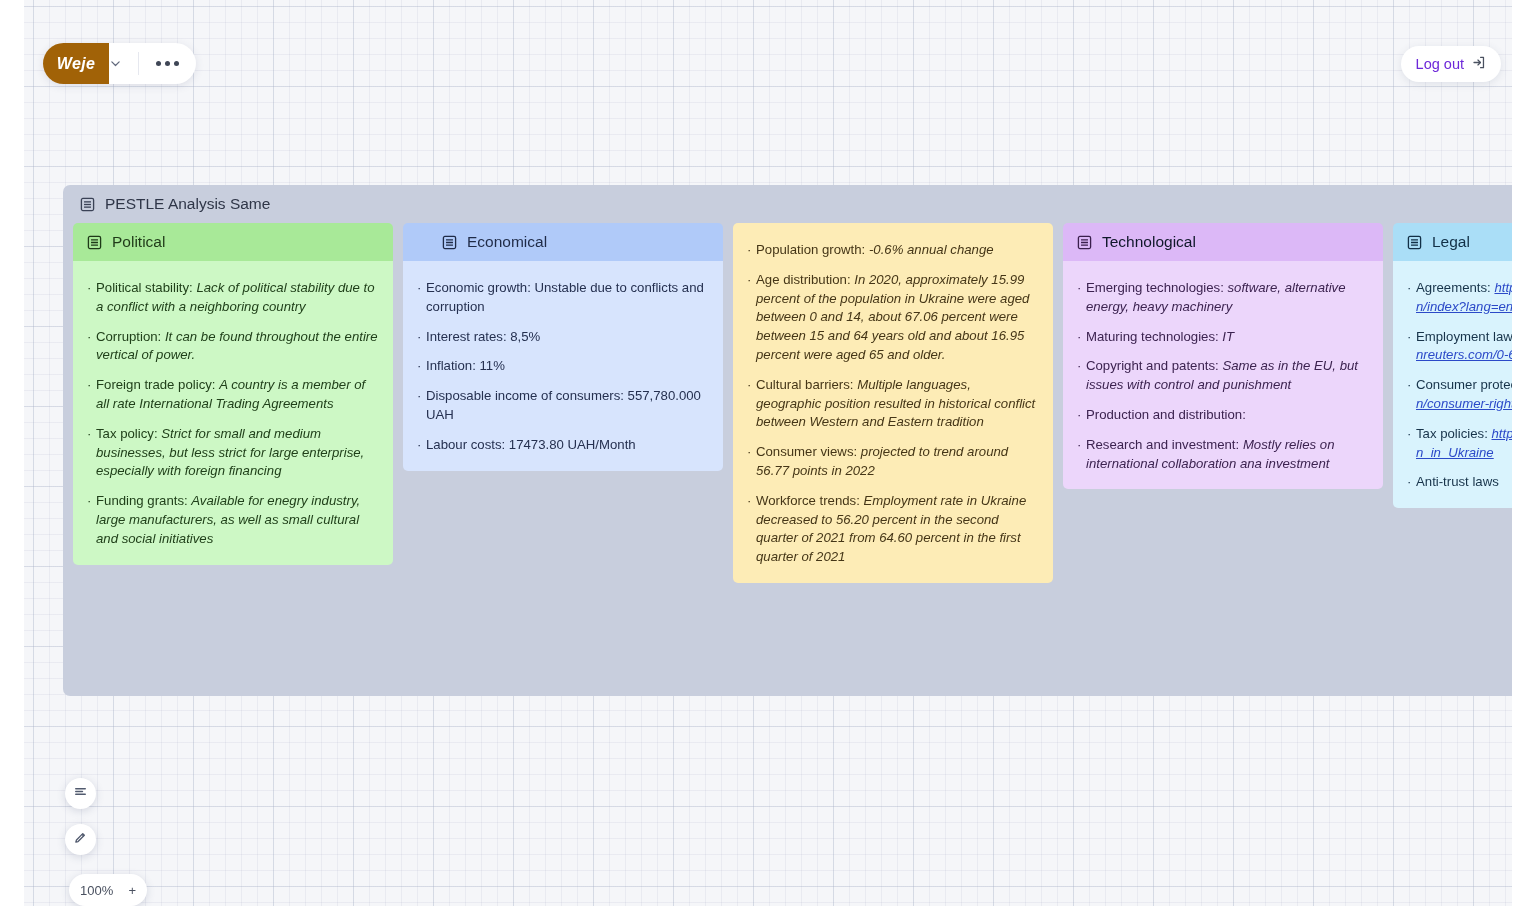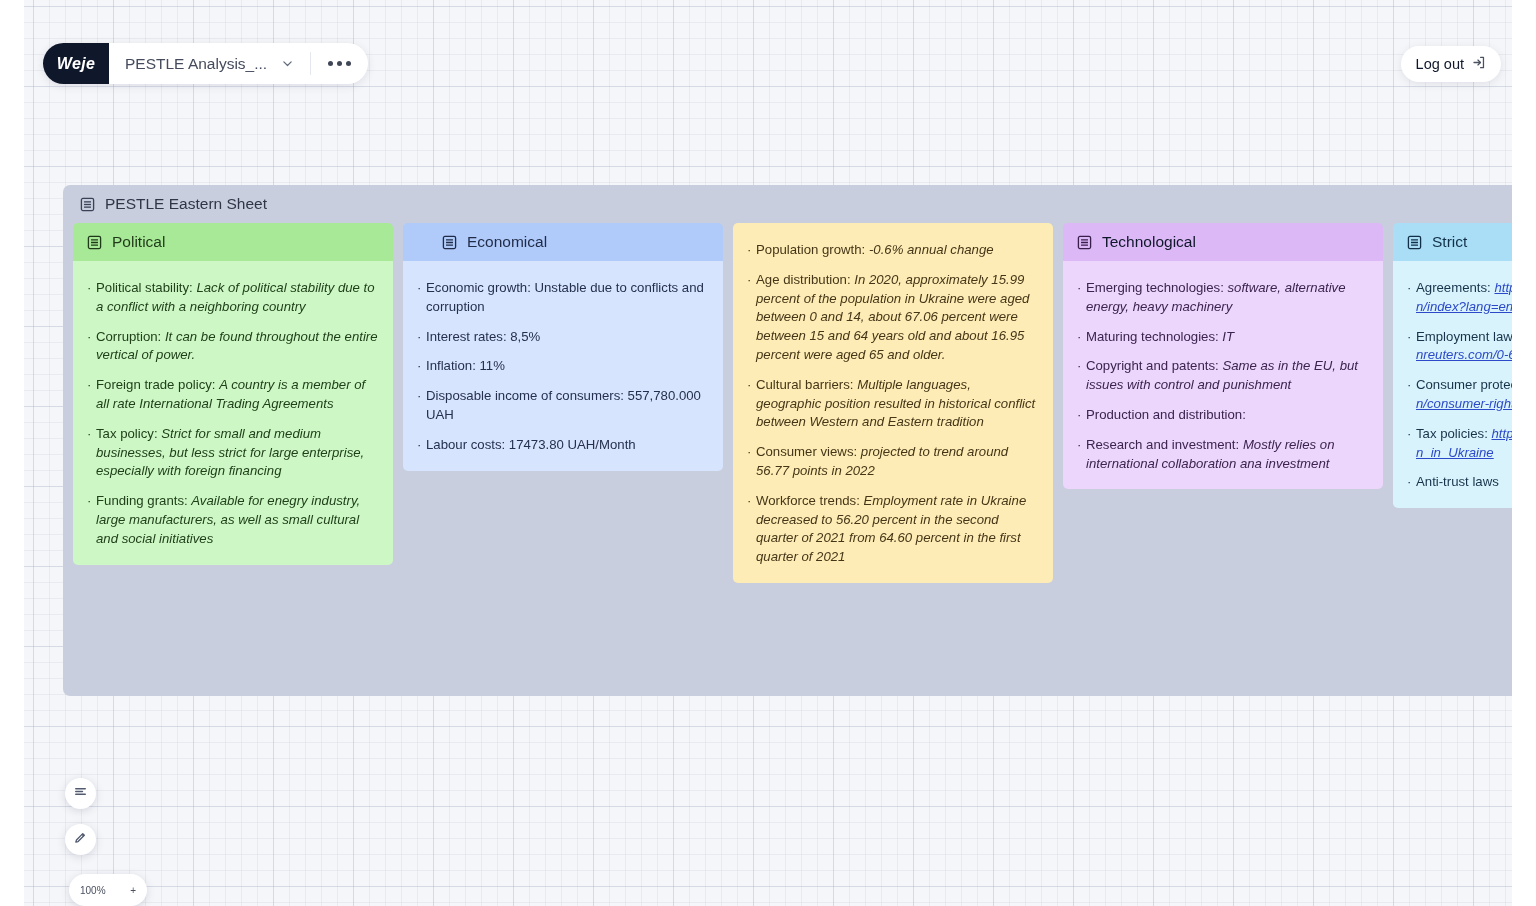--- a/index.html
+++ b/index.html
@@ -52,21 +52,21 @@
     display: flex;
     align-items: stretch;
     background: #ffffff;
     border-radius: 21px;
     box-shadow: 0 2px 9px rgba(60,70,110,.13);
     z-index: 30;
     overflow: hidden;
   }
   #logo {
     width: 66px;
-    background: #0f172a;
+    background: #a16207;
     color: #fff;
     font-weight: bold;
     font-style: italic;
     font-size: 16px;
     letter-spacing: .4px;
     display: flex;
     align-items: center;
     justify-content: center;
   }
   #doc-title {
@@ -93,21 +93,21 @@
   #logout {
     position: absolute;
     right: 35px; top: 46px;
     height: 36px;
     display: flex; align-items: center; gap: 7px;
     padding: 0 15px;
     background: #ffffff;
     border-radius: 18px;
     box-shadow: 0 2px 8px rgba(60,70,110,.12);
     font-size: 14.5px;
-    color: #0f172a;
+    color: #6d28d9;
     z-index: 30;
   }
 
   
   #panel {
     position: absolute;
     left: 39px; top: 185px;
     width: 1480px;
     height: 511px;
     background: #c8cedd;
@@ -190,41 +190,41 @@
 
   #zoom-pill {
     position: absolute;
     left: 45px; top: 874px;
     width: 78px; height: 32px;
     background: #fff;
     border-radius: 16px;
     box-shadow: 0 2px 8px rgba(60,70,110,.18);
     display: flex; align-items: center; justify-content: space-between;
     padding: 0 11px;
-    font-size: 10px;
+    font-size: 13px;
     color: #4a5160;
     z-index: 30;
   }
 </style>
 </head>
 <body>
 
 <div id="board">
 
   <div id="panel">
     <div id="panel-head">
       <span class="sheet-icon">
         <svg width="15" height="15" viewBox="0 0 16 16">
           <rect x="1.5" y="1.5" width="13" height="13" rx="1.6" fill="none" stroke="#3a4256" stroke-width="1.4"></rect>
           <line x1="4.3" y1="5.2" x2="11.7" y2="5.2" stroke="#3a4256" stroke-width="1.4"></line>
           <line x1="4.3" y1="8" x2="11.7" y2="8" stroke="#3a4256" stroke-width="1.4"></line>
           <line x1="4.3" y1="10.8" x2="11.7" y2="10.8" stroke="#3a4256" stroke-width="1.4"></line>
         </svg>
       </span>
-      <span>PESTLE Eastern Sheet</span>
+      <span>PESTLE Analysis Same</span>
     </div>
 
     <div id="cards">
         <div class="card c-green">
           <div class="card-head">
             <span class="sheet-icon">
               <svg width="15" height="15" viewBox="0 0 16 16">
                 <rect x="1.5" y="1.5" width="13" height="13" rx="1.6" fill="none" stroke="#1f3a18" stroke-width="1.4"></rect>
                 <line x1="4.3" y1="5.2" x2="11.7" y2="5.2" stroke="#1f3a18" stroke-width="1.4"></line>
                 <line x1="4.3" y1="8" x2="11.7" y2="8" stroke="#1f3a18" stroke-width="1.4"></line>
@@ -353,21 +353,21 @@
         <div class="card c-cyan">
           <div class="card-head">
             <span class="sheet-icon">
               <svg width="15" height="15" viewBox="0 0 16 16">
                 <rect x="1.5" y="1.5" width="13" height="13" rx="1.6" fill="none" stroke="#123047" stroke-width="1.4"></rect>
                 <line x1="4.3" y1="5.2" x2="11.7" y2="5.2" stroke="#123047" stroke-width="1.4"></line>
                 <line x1="4.3" y1="8" x2="11.7" y2="8" stroke="#123047" stroke-width="1.4"></line>
                 <line x1="4.3" y1="10.8" x2="11.7" y2="10.8" stroke="#123047" stroke-width="1.4"></line>
               </svg>
             </span>
-            <span>Strict</span>
+            <span>Legal</span>
           </div>
           <div class="card-body">
             <div class="bullet-row">
               <span class="bullet-dot">·</span>
               <span class="bullet-text"><span>Agreements:</span> <a href="#">https://zakon.rada.gov.ua/laws/main/index?lang=en</a></span>
             </div>
             <div class="bullet-row">
               <span class="bullet-dot">·</span>
               <span class="bullet-text"><span>Employment laws:</span> <a href="#">https://uk.practicallaw.thomsonreuters.com/0-623-1565</a></span>
             </div>
@@ -411,21 +411,20 @@
     <span>+</span>
   </div>
 
 </div>
 
 <div id="viewport-left-gutter"></div>
 <div id="viewport-right-gutter"></div>
 
 <div id="topbar">
   <div id="logo">Weje</div>
-  <div id="doc-title">PESTLE Analysis_...</div>
   <div id="title-caret">
     <svg width="13" height="13" viewBox="0 0 16 16">
       <path d="M3.5 6 L8 10.5 L12.5 6" fill="none" stroke="#626a7d" stroke-width="1.5" stroke-linecap="round" stroke-linejoin="round"></path>
     </svg>
   </div>
   <div id="topbar-divider"></div>
   <div id="more-menu">
     <span></span>
       <span></span>
       <span></span>

